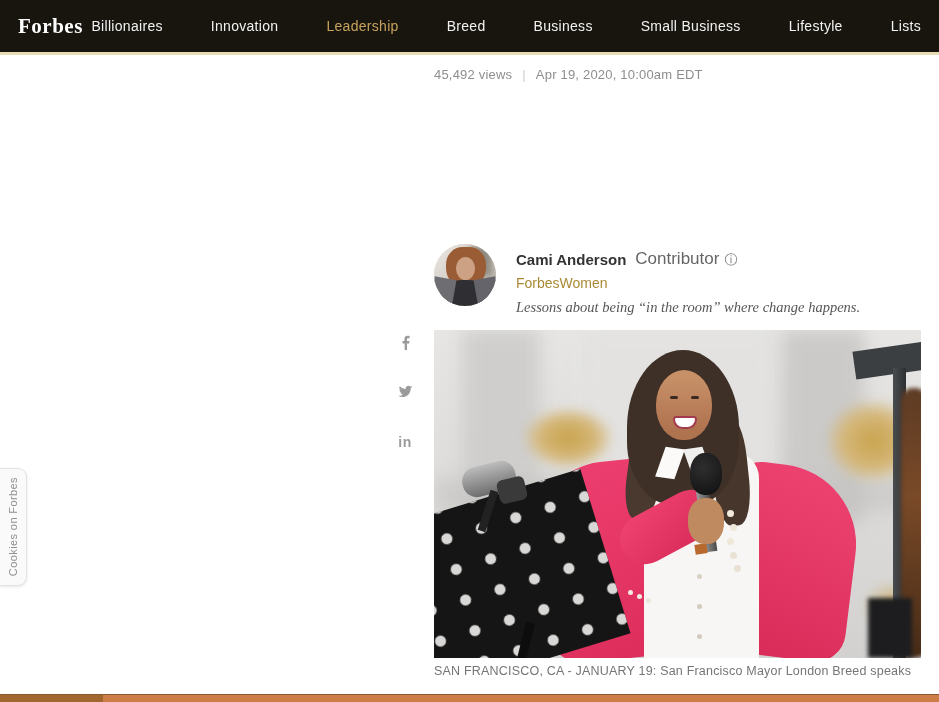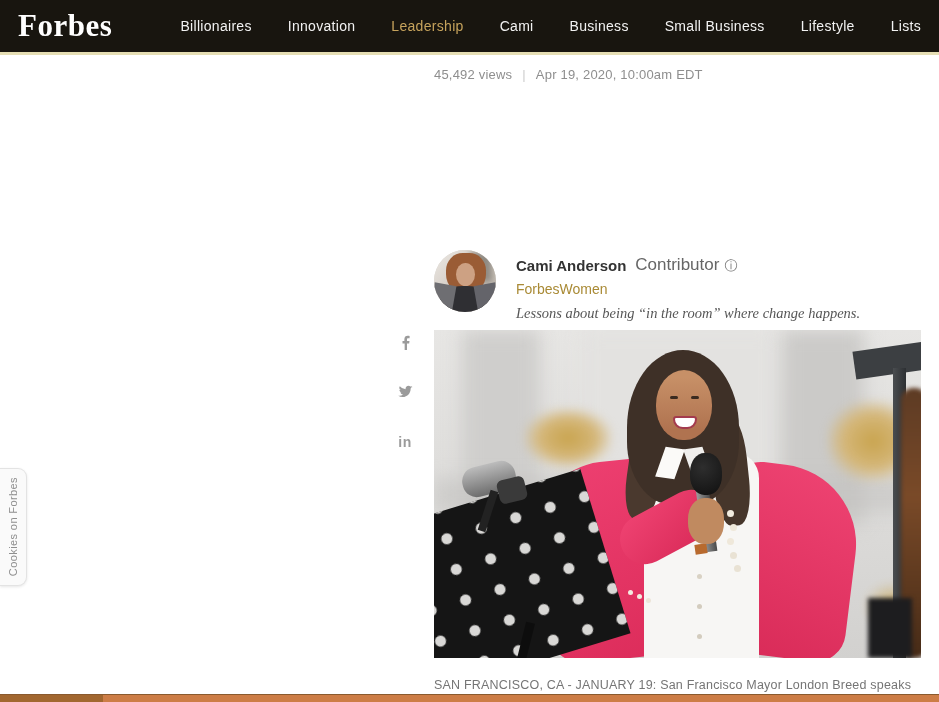--- a/index.html
+++ b/index.html
@@ -4,36 +4,36 @@
 <style>
   * { margin:0; padding:0; box-sizing:border-box; }
   body { background:#ffffff; }
   .page { position:relative; width:939px; height:702px; background:#fff; overflow:hidden;
           font-family:"Liberation Sans", sans-serif; }
 
   
   .nav { position:absolute; top:0; left:0; width:939px; height:55px; background:#18150f;
          border-bottom:3px solid #e5deb4; display:flex; align-items:center; justify-content:space-between; }
   .logo { margin-left:18px; font-family:"Liberation Serif", serif; font-weight:700;
-          font-size:31px; color:#ffffff; letter-spacing:.5px; cursor:pointer; }
-  .nav-items { display:flex; gap:36px; margin-right:18px; align-items:center; }
+          font-size:21px; color:#ffffff; letter-spacing:.5px; cursor:pointer; }
+  .nav-items { display:flex; gap:48px; margin-right:18px; align-items:center; }
   .nav-item { color:#f2f2f2; font-size:14px; letter-spacing:.3px; text-decoration:none; cursor:pointer; white-space:nowrap; }
   .nav-item.active { color:#c6a35c; }
 
   
   .meta { position:absolute; left:434px; top:67px; font-size:13px; color:#8e8e8e;
           display:flex; gap:10px; align-items:center; letter-spacing:.2px; }
   .meta .sep { color:#cccccc; }
 
   .title { position:absolute; left:434px; top:90px; width:500px;
            font-family:"Liberation Serif", serif; font-weight:700;
            font-size:34px; line-height:41px; color:#2e2e2e; }
 
   
-  .author { position:absolute; left:434px; top:250px; display:flex; }
+  .author { position:absolute; left:434px; top:244px; display:flex; }
   .avatar { position:relative; width:62px; height:62px; border-radius:50%; overflow:hidden;
             background:#d8d4cf; flex:0 0 62px; cursor:pointer; }
   .avatar div { position:absolute; }
   .av-bg { inset:0; background:linear-gradient(135deg,#ece8e3 0%,#cfc8c0 55%,#b3aca3 100%); }
   .av-win { left:36px; top:2px; width:22px; height:30px; background:#8f8a82; filter:blur(3px); }
   .av-hair { left:12px; top:3px; width:40px; height:42px; background:#9a5c35; border-radius:50% 50% 60% 60%; }
   .av-face { left:22px; top:13px; width:19px; height:23px; background:#cda183; border-radius:50%; }
   .av-body { left:6px; top:36px; width:50px; height:26px; background:#2f2f33; border-radius:45% 45% 0 0; }
   .av-jkt-l { left:-2px; top:34px; width:22px; height:30px; background:#6e6e72; transform:rotate(10deg); }
   .av-jkt-r { left:42px; top:34px; width:22px; height:30px; background:#64646a; transform:rotate(-10deg); }
@@ -112,21 +112,21 @@
   .stand-board { left:-36px; top:166px; width:212px; height:172px; transform:rotate(-17deg);
                  background-color:#151515;
                  background-image:radial-gradient(circle,#d9d8d6 0 5px, rgba(0,0,0,0) 6px);
                  background-size:36px 32px; background-position:10px 12px; }
   .stand-pole { left:86px; top:292px; width:9px; height:50px; background:#0d0d0d; transform:rotate(14deg); }
   .clamp { left:28px; top:134px; width:54px; height:30px; border-radius:14px; transform:rotate(-14deg);
            background:linear-gradient(180deg,#bcbcbc,#6d6d6d); }
   .clamp2 { left:64px; top:148px; width:28px; height:24px; background:#3a3a3a; border-radius:6px; transform:rotate(-14deg); }
   .clamp-pole { left:50px; top:160px; width:8px; height:42px; background:#222; transform:rotate(18deg); }
 
-  figcaption { margin-top:20px; font-size:12.5px; line-height:15.5px; color:#757575; letter-spacing:.2px; }
+  figcaption { margin-top:6px; font-size:12.5px; line-height:15.5px; color:#757575; letter-spacing:.2px; }
   .cap-line2-wrap { display:flex; align-items:baseline; }
   .expand-btn { background:none; border:none; font:inherit; color:#757575; cursor:pointer; margin-left:4px; padding:0; }
   .credit { font-size:10px; color:#8c8c8c; letter-spacing:.8px; margin-left:12px; }
 
   
   .cookies-tab { position:absolute; left:0; top:468px; width:27px; height:118px;
                  background:#fafafa; border:1px solid #e3e3e3; border-left:none;
                  border-radius:0 9px 9px 0; box-shadow:0 1px 3px rgba(0,0,0,.10);
                  display:flex; align-items:center; justify-content:center; cursor:pointer; }
   .cookies-tab span { writing-mode:vertical-rl; transform:rotate(180deg);
@@ -141,21 +141,21 @@
 <body>
 
 <div class="page">
 
   <header class="nav">
     <div class="logo">Forbes</div>
     <nav class="nav-items">
       <a class="nav-item">Billionaires</a>
       <a class="nav-item">Innovation</a>
       <a class="nav-item active">Leadership</a>
-      <a class="nav-item">Cami</a>
+      <a class="nav-item">Breed</a>
       <a class="nav-item">Business</a>
       <a class="nav-item">Small Business</a>
       <a class="nav-item">Lifestyle</a>
       <a class="nav-item">Lists</a>
     </nav>
   </header>
 
   <div class="meta">
     <span>45,492 views</span>
     <span class="sep">|</span>

